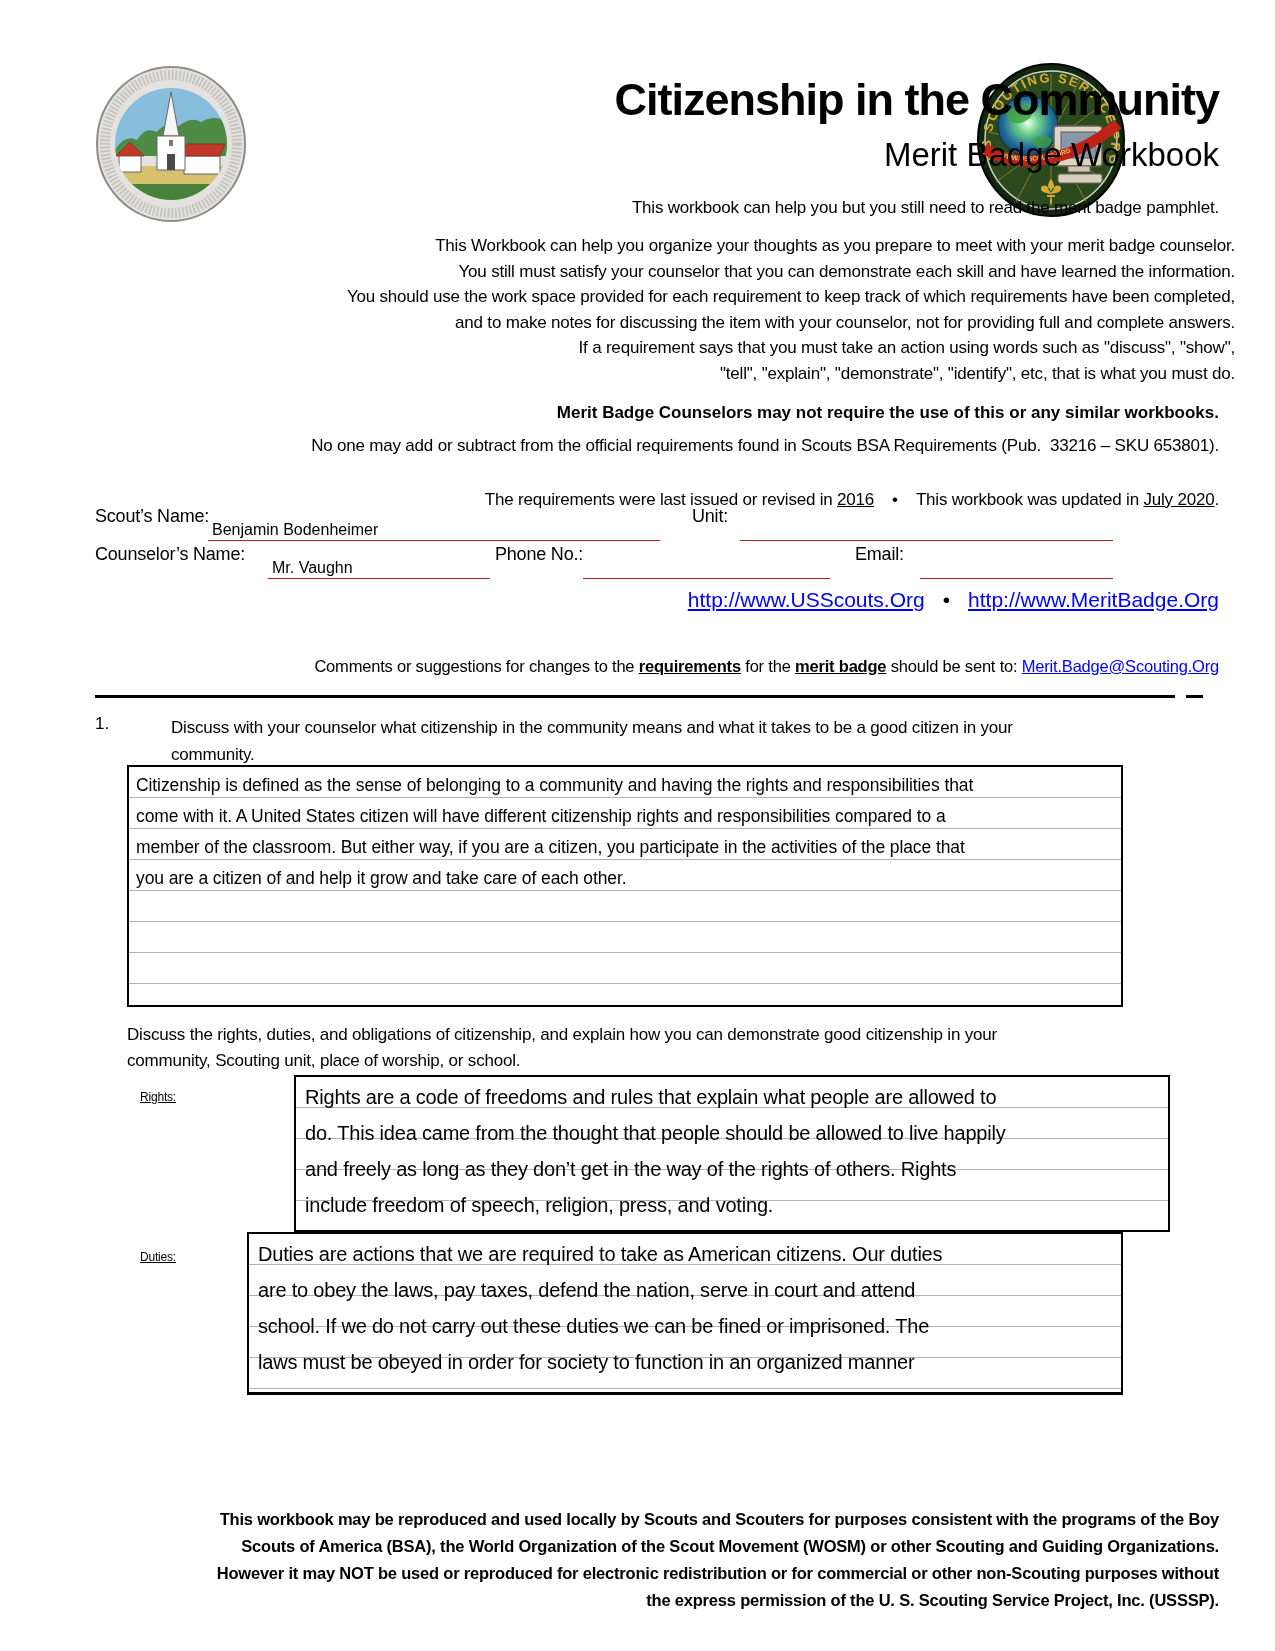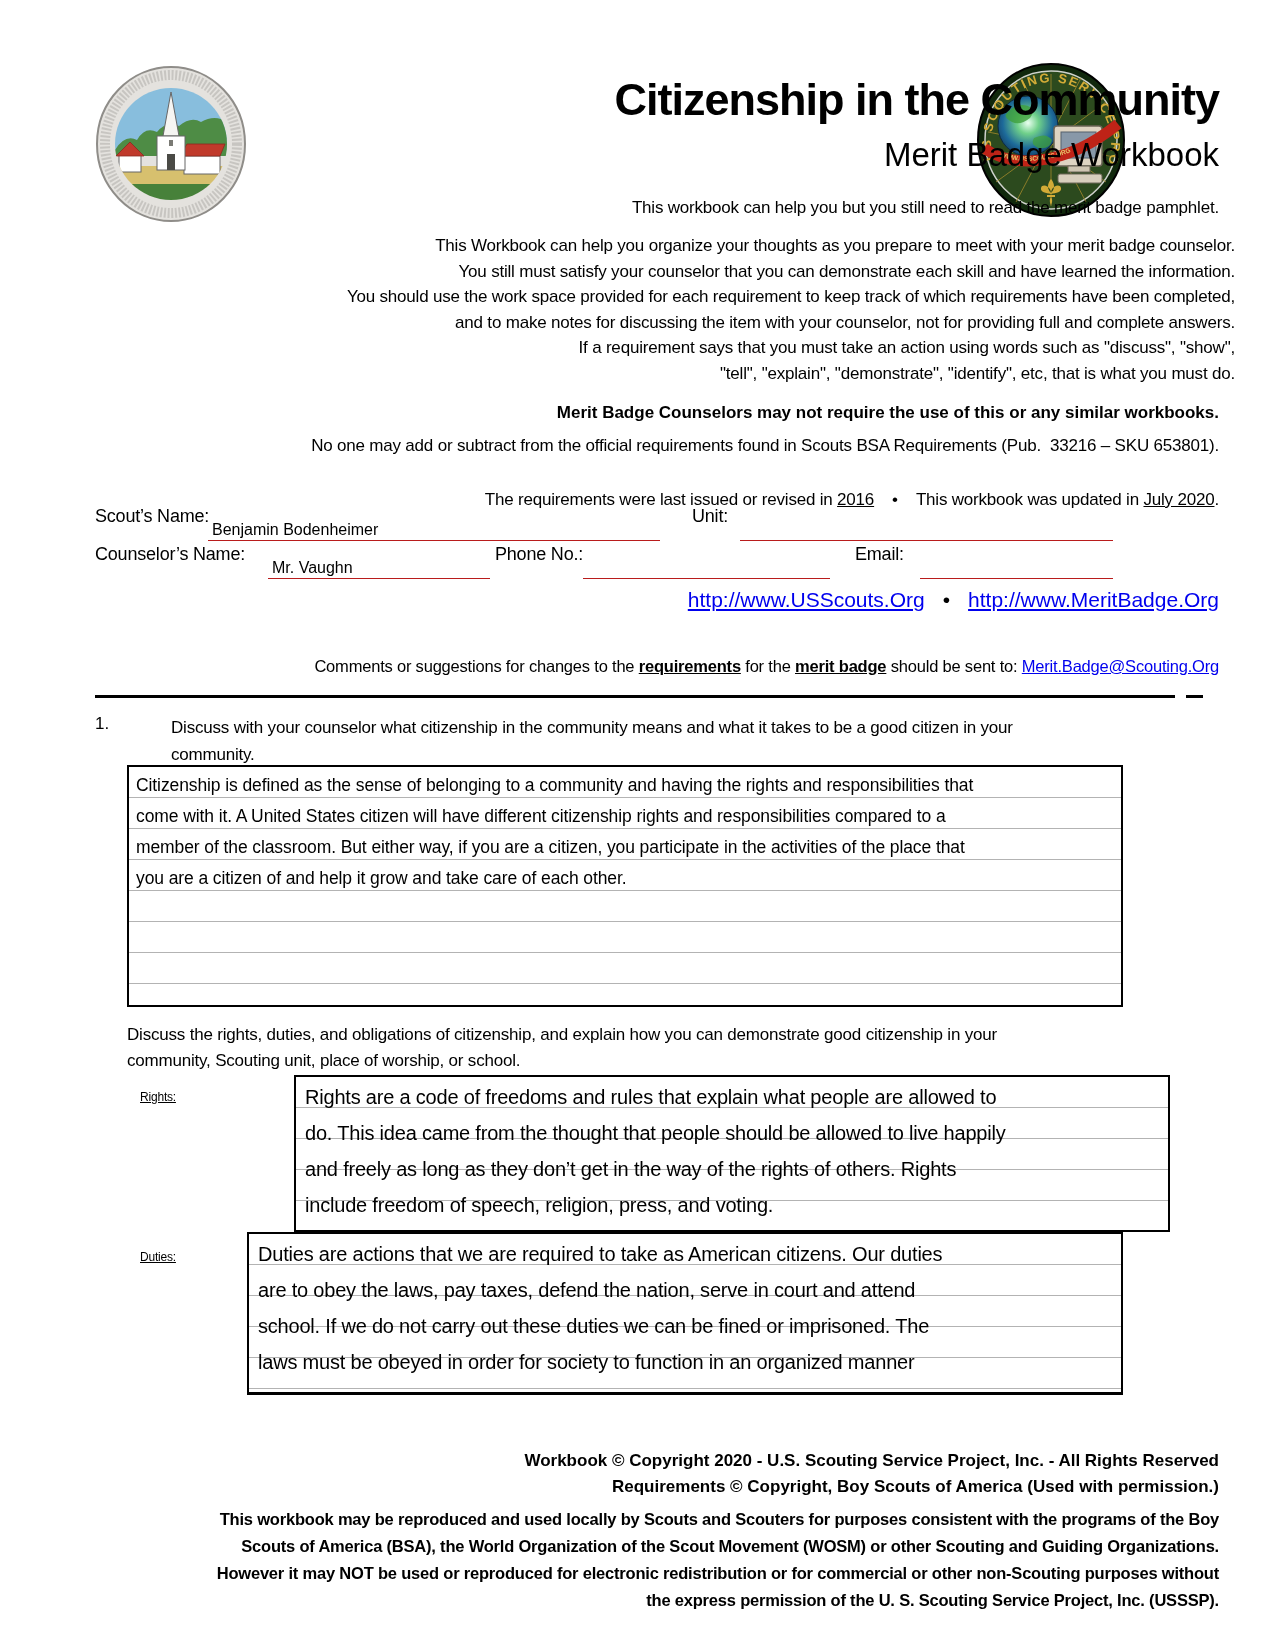--- a/index.html
+++ b/index.html
@@ -188,20 +188,18 @@
   </div>
 
   <div class="abs side-label duties-label">Duties:</div>
   <div class="abs duties-box ruled">
     <div class="answer-lg">Duties are actions that we are required to take as American citizens. Our duties
 are to obey the laws, pay taxes, defend the nation, serve in court and attend
 school. If we do not carry out these duties we can be fined or imprisoned. The
 laws must be obeyed in order for society to function in an organized manner</div>
   </div>
 
-  <div class="abs ctr footer-copy">Workbook © Copyright 2020 - U.S. Scouting Service Project, Inc. - All Rights Reserved
-Requirements © Copyright, Boy Scouts of America (Used with permission.)</div>
   <div class="abs ctr footer-repro">This workbook may be reproduced and used locally by Scouts and Scouters for purposes consistent with the programs of the Boy
 Scouts of America (BSA), the World Organization of the Scout Movement (WOSM) or other Scouting and Guiding Organizations.
 However it may NOT be used or reproduced for electronic redistribution or for commercial or other non-Scouting purposes without
 the express permission of the U. S. Scouting Service Project, Inc. (USSSP).</div>
 
 </div>
 
 </body></html>

